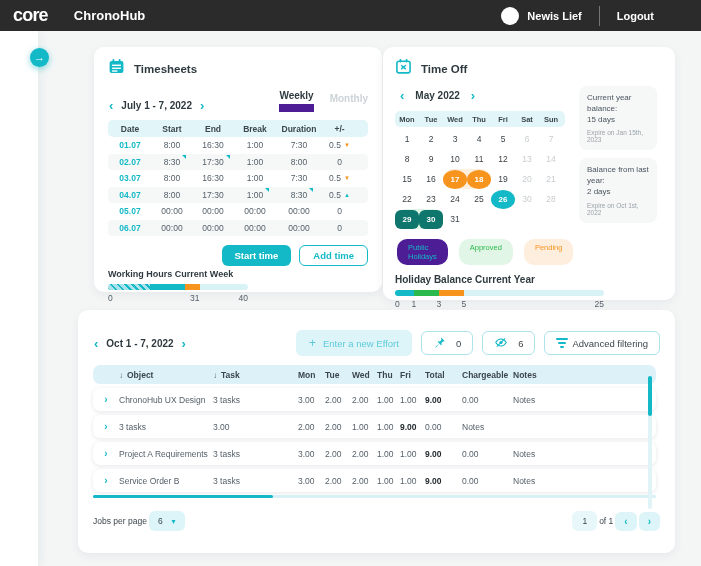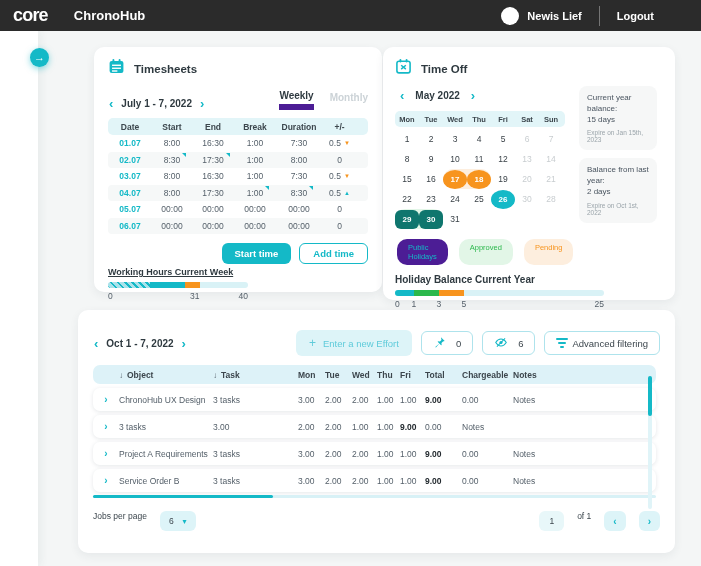--- a/index.html
+++ b/index.html
@@ -40,36 +40,36 @@
   #ts-panel { left:78px; top:47px; width:288px; height:245px; padding:11px 14px;margin-left:16px; }
   #to-panel { left:383px; top:47px; width:292px; height:253px; padding:11px 12px; }
   #ef-panel { left:78px; top:310px; width:597px; height:243px; padding:9px 15px; }
   .p-head { display:flex; align-items:center; gap:9px; }
   .p-title { font-size:11.5px; font-weight:700; color:#2f3a40; }
   .chev { color:#14b9c7; font-size:13px; font-weight:700; line-height:1; background:none; border:none; cursor:pointer; padding:0 1px; }
   .dnav { display:flex; align-items:center; gap:7px; font-size:10px; font-weight:700; color:#2f3a40; }
   
   .ts-nav-row { display:flex; align-items:flex-end; justify-content:space-between; margin-top:11px; }
   .tabs { display:flex; gap:16px; }
-  .tab { font-size:10px; font-weight:700; color:#2f3a40; padding-bottom:3px; border-bottom:6px solid #4c1d95; background:none; border-top:none; border-left:none; border-right:none; cursor:pointer; }
+  .tab { font-size:10px; font-weight:700; color:#2f3a40; padding-bottom:3px; border-bottom:8px solid #4c1d95; background:none; border-top:none; border-left:none; border-right:none; cursor:pointer; }
   .tab.inactive { color:#ccd3d7; border-bottom:2px solid transparent; }
   .ts-table { margin-top:8px; }
   .ts-hrow, .ts-row { display:grid; grid-template-columns:44px 40px 42px 42px 46px 35px; align-items:center; text-align:center; }
   .ts-hrow { background:#e2f5f8; border-radius:5px; height:17px; font-size:8.5px; font-weight:700; color:#3c464d; }
   .ts-row { height:16.5px; font-size:8.5px; color:#55606a; border-radius:4px; }
   .ts-row:nth-child(even) { background:#f6f8f8; }
   .ts-date { color:#14b9c7; font-weight:700; }
   .val { position:relative; display:inline-block; }
   .val.flagged::after { content:""; position:absolute; top:-2px; right:-6px; border-top:4px solid #14b9c7; border-left:4px solid transparent; }
   .tri { font-size:6px; margin-left:3px; vertical-align:1px; }
   .tri.down { color:#f7941e; } .tri.up { color:#14b9c7; }
   .ts-btn-row { display:flex; justify-content:flex-end; gap:8px; margin-top:9px; }
   .btn-solid { background:#14b9c7; color:#fff; font-size:9.5px; font-weight:700; padding:5px 13px; border-radius:6px; border:none; cursor:pointer; }
   .btn-outline { background:#fff; color:#14b9c7; font-size:9.5px; font-weight:700; padding:4px 13px; border-radius:6px; border:1px solid #14b9c7; cursor:pointer; }
-  .bar-label { font-size:9px; font-weight:700; color:#2f3a40; margin-top:3px;text-decoration:underline; }
+  .bar-label { font-size:9px; font-weight:700; color:#2f3a40; margin-top:3px; }
   .bar { height:6px; border-radius:3px; background:#d9f2f6; display:flex; overflow:hidden; margin-top:5px; }
   .bar > div { height:100%; }
   .seg-hatched { background:repeating-linear-gradient(45deg,#14b9c7 0 2px,#a9e2ea 2px 5px); }
   .seg-teal { background:#14b9c7; } .seg-orange { background:#f7941e; } .seg-green { background:#2bb84c; }
   .ticks { position:relative; height:11px; margin-top:3px; font-size:8.5px; color:#55606a; }
   .ticks span { position:absolute; top:0; }
   
   .to-body { display:flex; margin-top:7px; }
   .cal-col { width:170px; }
   .cal-nav { display:flex; align-items:center; gap:10px; font-size:10px; font-weight:700; color:#2f3a40; margin:3px 0 9px 4px; }
@@ -112,21 +112,21 @@
   .ef-hrow { background:#ddf2f8; border-radius:7px; height:19px; font-weight:700; color:#3c464d; }
   .ef-row { background:#fff; border-radius:7px; height:23px; margin-top:4px; color:#55606a; box-shadow:0 1px 4px rgba(40,60,70,.12); }
   .sort-arrow { font-size:8px; color:#55606a; margin-right:4px; font-weight:400; }
   .row-chevron { color:#14b9c7; font-size:10px; font-weight:700; text-align:center; cursor:pointer; }
   .cell-total { font-weight:700; color:#22292e; }
   .hscroll { width:563px; height:3px; border-radius:2px; background:#d8f1f6; margin-top:3px; }
   .hscroll .thumb { width:32%; height:3px; border-radius:2px; background:#14b9c7; }
   .vscroll { position:absolute; right:23px; top:66px; width:4px; height:133px; border-radius:2px; background:#e0f4f8; }
   .vscroll .thumb { width:4px; height:40px; border-radius:2px; background:#14b9c7; }
   .pag { display:flex; align-items:center; justify-content:space-between; margin-top:13px; font-size:8.5px; color:#3c464d; }
-  .pag-left, .pag-right { display:flex; gap:13px; }
+  .pag-left, .pag-right { display:flex; align-items:center; gap:2px; }
   .select-box { background:#ddf4f8; border:none; border-radius:6px; padding:5px 9px; display:flex; align-items:center; gap:9px; font-size:8.5px; color:#3c464d; cursor:pointer; }
   .select-box .sel-chev { color:#14b9c7; font-size:8px; }
   .page-box { background:#e8f7f9; border-radius:6px; padding:5px 10px; }
   .pnav { background:#ddf4f8; border:none; border-radius:6px; padding:4px 9px; color:#14b9c7; font-weight:700; font-size:10px; cursor:pointer; }
 </style>
 </head>
 <body>
 
 <header class="topbar">
   <div class="logo">core</div>

